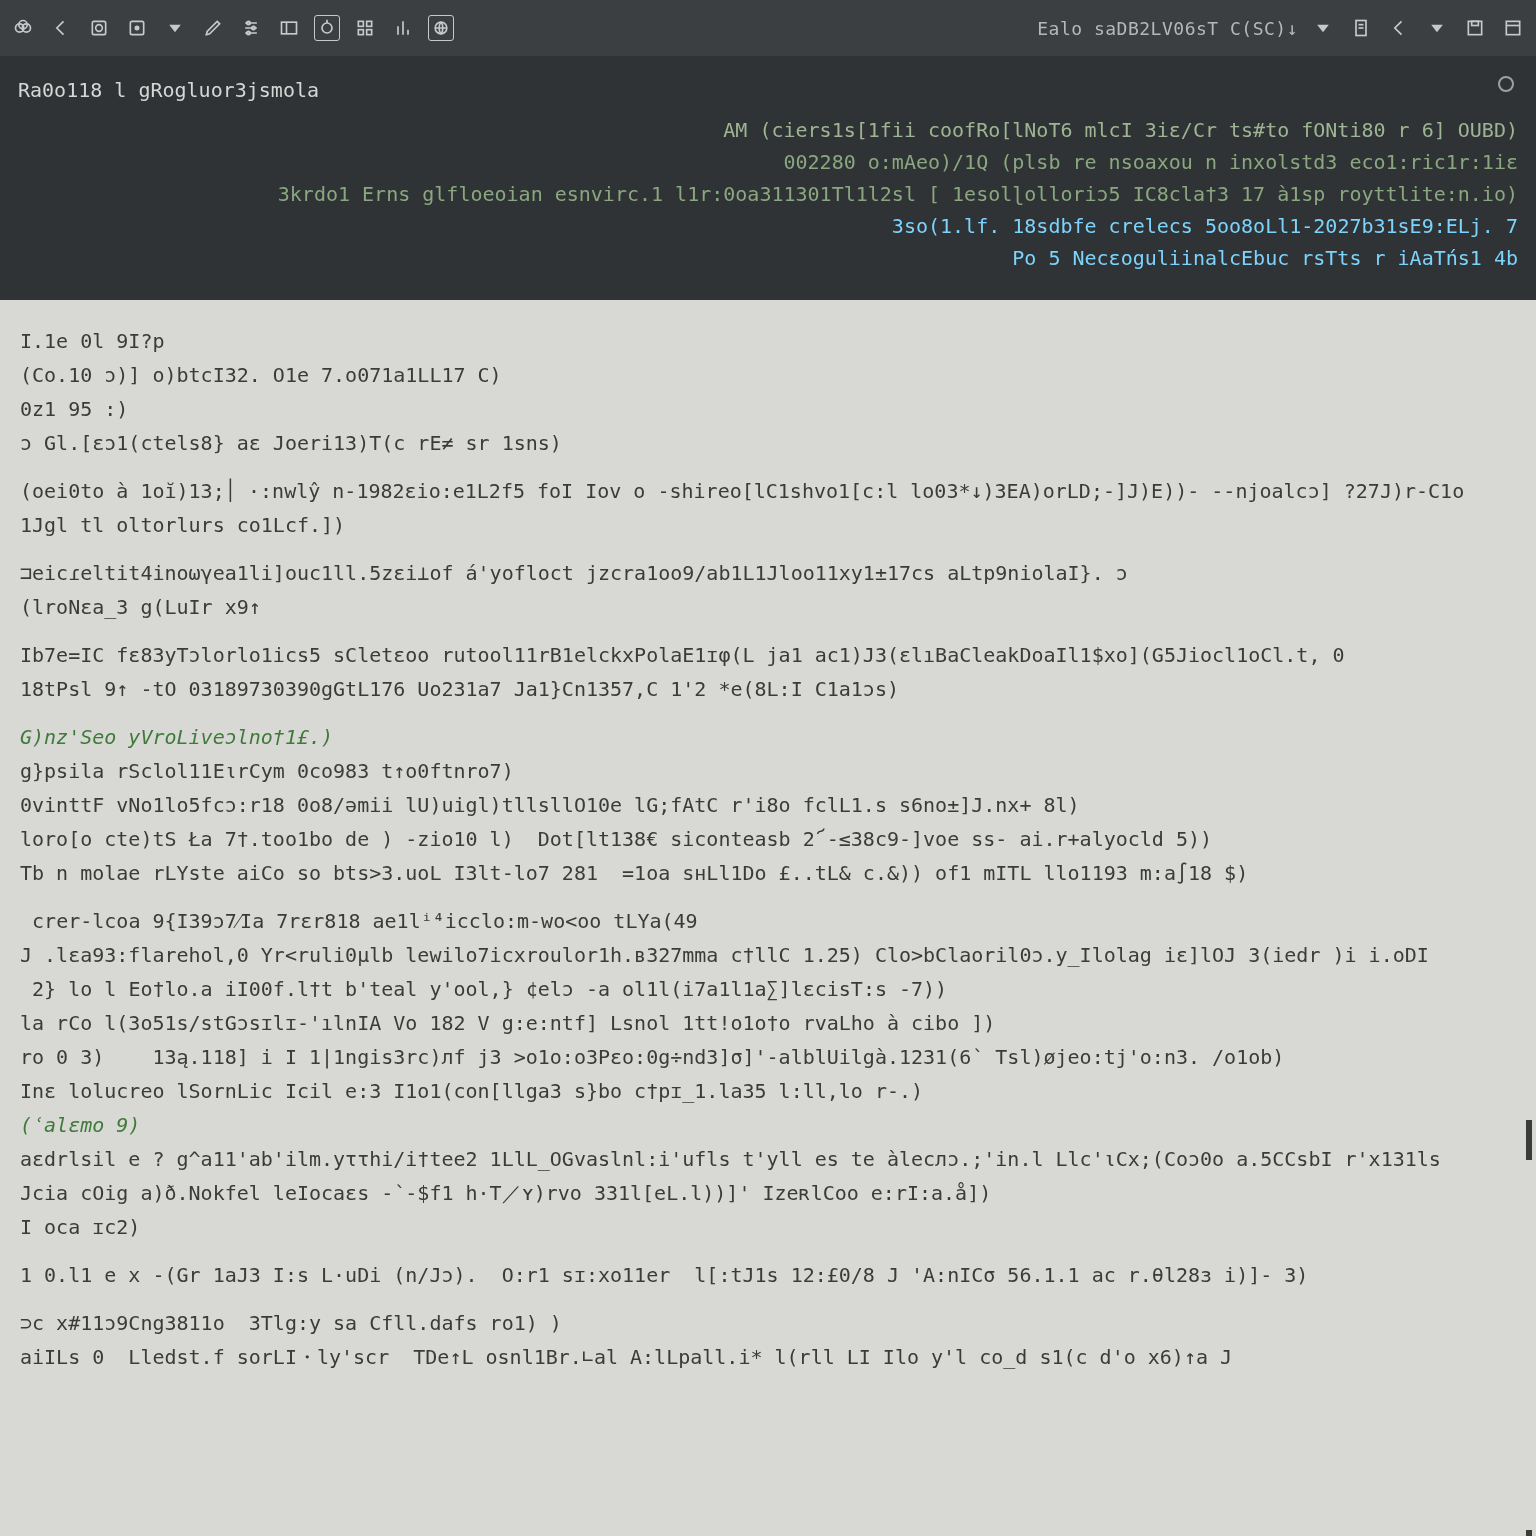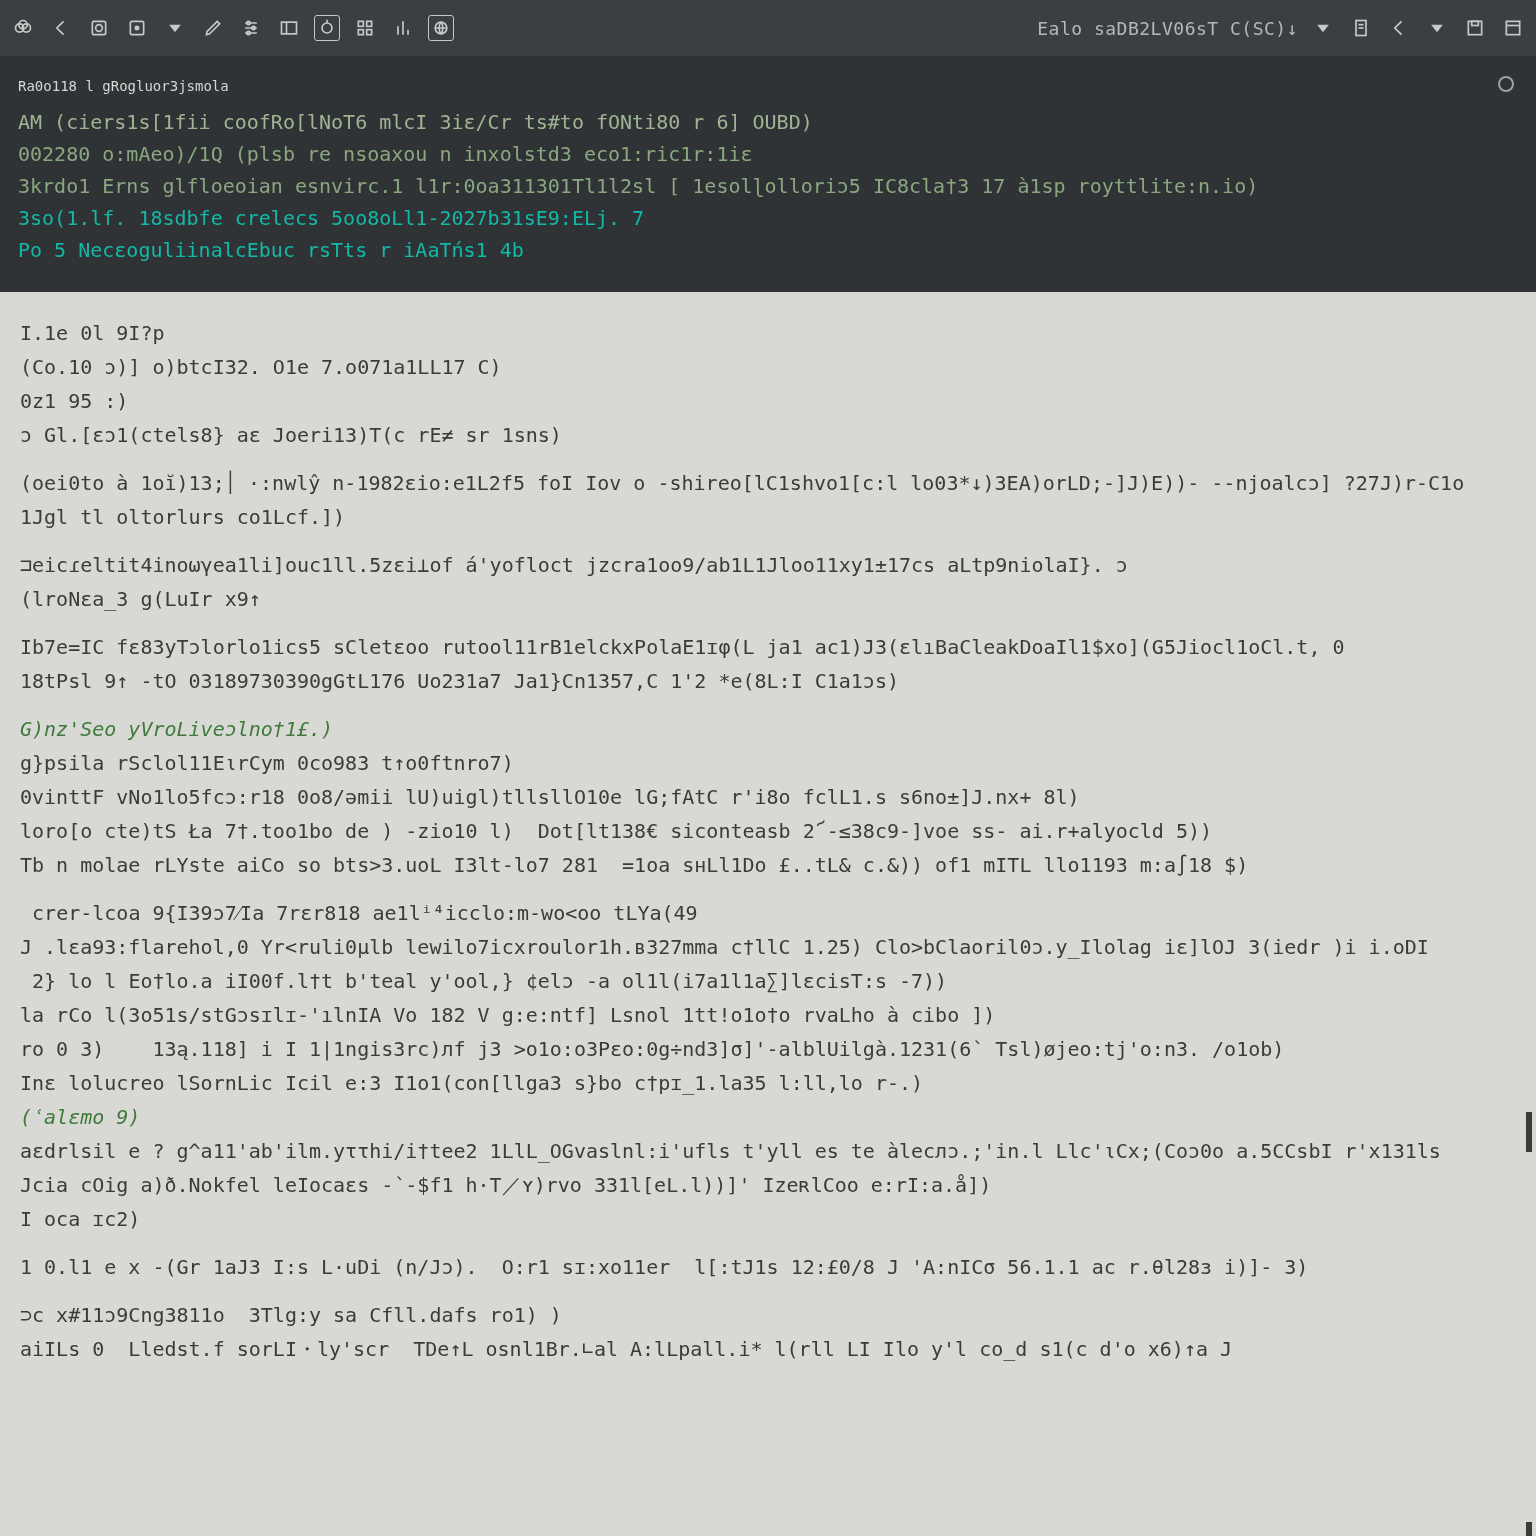--- a/index.html
+++ b/index.html
@@ -39,31 +39,32 @@
     color: #b6b8b8;
     letter-spacing: 0.5px;
   }
   .header-block {
     background: #2f3336;
     padding: 22px 18px 26px 18px;
     position: relative;
   }
   .header-block .title {
     color: #d6d7d5;
-    font-size: 14px;
+    font-size: 20px;
     margin-bottom: 12px;
   }
   .header-block .line {
     color: #8ba77f;
     font-size: 20px;
     line-height: 32px;
     white-space: pre;
+    text-align: right;
   }
   .header-block .line.alt { color: #9fb493; }
-  .header-block .line.muted { color: #14b8a6; }
+  .header-block .line.muted { color: #7dd3fc; }
   .header-block .circle {
     position: absolute;
     top: 20px; right: 22px;
     width: 16px; height: 16px;
     border: 2px solid #9ea1a2;
     border-radius: 50%;
   }
   .body {
     padding: 24px 20px 40px 20px;
     color: #3a3c3a;

